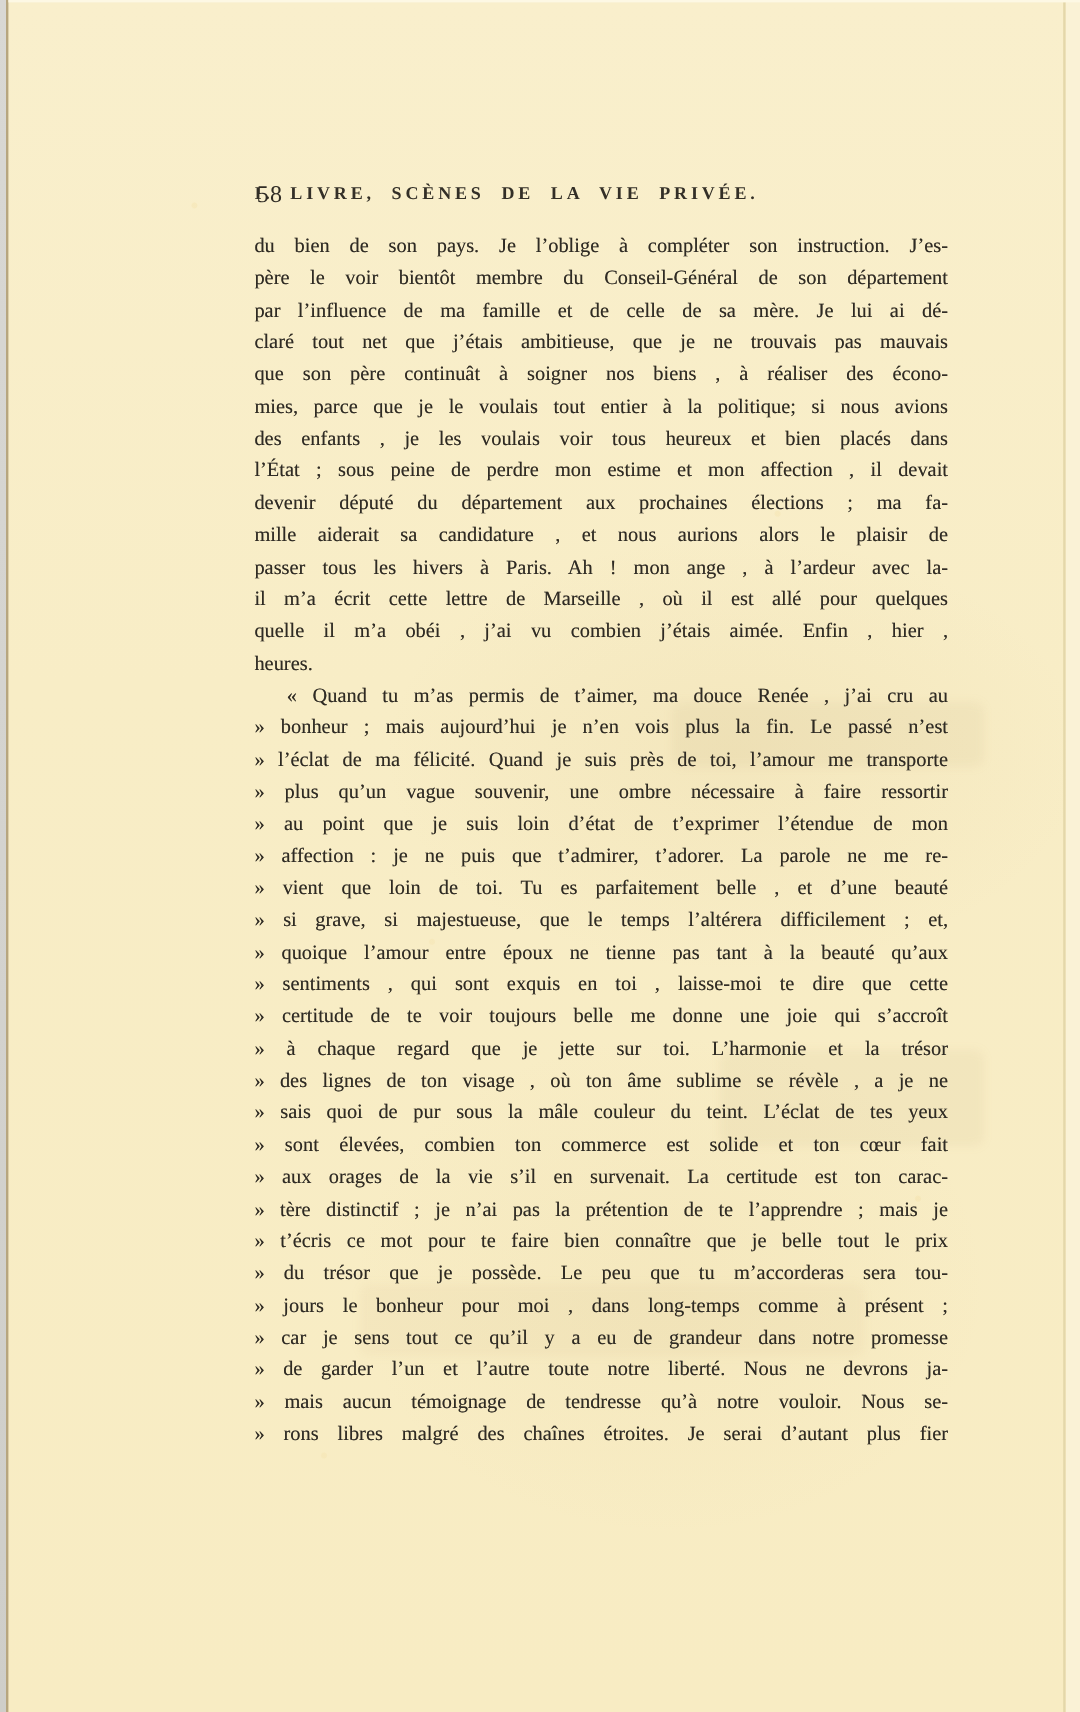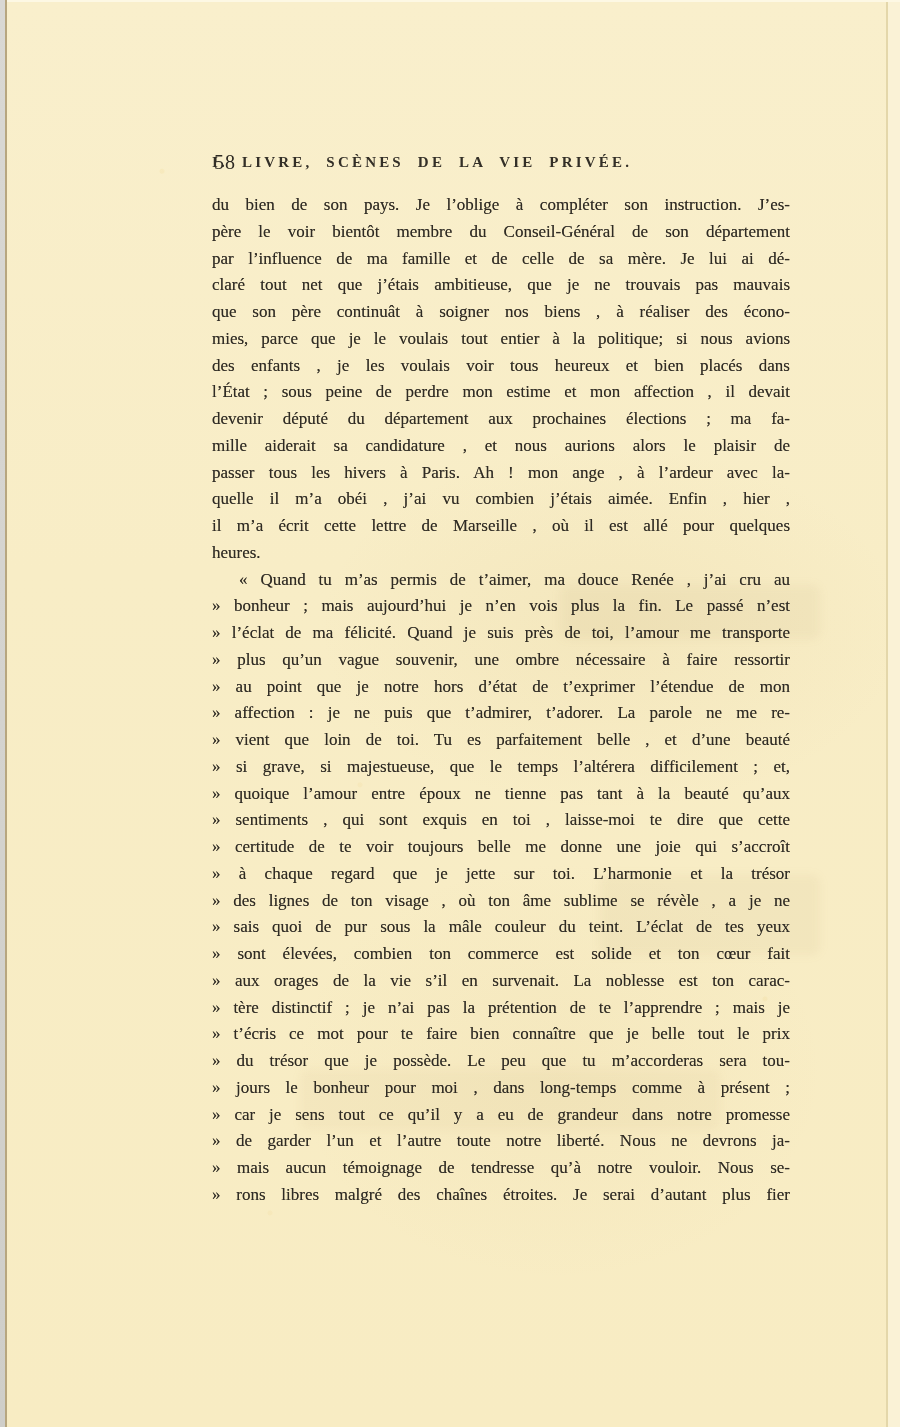--- a/index.html
+++ b/index.html
@@ -125,41 +125,41 @@
           <span class="line">père le voir bientôt membre du Conseil-Général de son département</span>
           <span class="line">par l’influence de ma famille et de celle de sa mère. Je lui ai dé-</span>
           <span class="line">claré tout net que j’étais ambitieuse, que je ne trouvais pas mauvais</span>
           <span class="line">que son père continuât à soigner nos biens , à réaliser des écono-</span>
           <span class="line">mies, parce que je le voulais tout entier à la politique; si nous avions</span>
           <span class="line">des enfants , je les voulais voir tous heureux et bien placés dans</span>
           <span class="line">l’État ; sous peine de perdre mon estime et mon affection , il devait</span>
           <span class="line">devenir député du département aux prochaines élections ; ma fa-</span>
           <span class="line">mille aiderait sa candidature , et nous aurions alors le plaisir de</span>
           <span class="line">passer tous les hivers à Paris. Ah ! mon ange , à l’ardeur avec la-</span>
+          <span class="line">il m’a écrit cette lettre de Marseille , où il est allé pour quelques</span>
           <span class="line">quelle il m’a obéi , j’ai vu combien j’étais aimée. Enfin , hier ,</span>
-          <span class="line">il m’a écrit cette lettre de Marseille , où il est allé pour quelques</span>
           <span class="line">heures.</span>
         </div>
       <div class="para letter">
           <span class="line">« Quand tu m’as permis de t’aimer, ma douce Renée , j’ai cru au</span>
           <span class="line">» bonheur ; mais aujourd’hui je n’en vois plus la fin. Le passé n’est</span>
           <span class="line">» l’éclat de ma félicité. Quand je suis près de toi, l’amour me transporte</span>
           <span class="line">» plus qu’un vague souvenir, une ombre nécessaire à faire ressortir</span>
-          <span class="line">» au point que je notre hors d’état de t’exprimer l’étendue de mon</span>
+          <span class="line">» au point que je suis loin d’état de t’exprimer l’étendue de mon</span>
           <span class="line">» affection : je ne puis que t’admirer, t’adorer. La parole ne me re-</span>
           <span class="line">» vient que loin de toi. Tu es parfaitement belle , et d’une beauté</span>
           <span class="line">» si grave, si majestueuse, que le temps l’altérera difficilement ; et,</span>
           <span class="line">» quoique l’amour entre époux ne tienne pas tant à la beauté qu’aux</span>
           <span class="line">» sentiments , qui sont exquis en toi , laisse-moi te dire que cette</span>
           <span class="line">» certitude de te voir toujours belle me donne une joie qui s’accroît</span>
           <span class="line">» à chaque regard que je jette sur toi. L’harmonie et la trésor</span>
           <span class="line">» des lignes de ton visage , où ton âme sublime se révèle , a je ne</span>
           <span class="line">» sais quoi de pur sous la mâle couleur du teint. L’éclat de tes yeux</span>
           <span class="line">» sont élevées, combien ton commerce est solide et ton cœur fait</span>
-          <span class="line">» aux orages de la vie s’il en survenait. La noblesse est ton carac-</span>
+          <span class="line">» aux orages de la vie s’il en survenait. La certitude est ton carac-</span>
           <span class="line">» tère distinctif ; je n’ai pas la prétention de te l’apprendre ; mais je</span>
           <span class="line">» t’écris ce mot pour te faire bien connaître que je belle tout le prix</span>
           <span class="line">» du trésor que je possède. Le peu que tu m’accorderas sera tou-</span>
           <span class="line">» jours le bonheur pour moi , dans long-temps comme à présent ;</span>
           <span class="line">» car je sens tout ce qu’il y a eu de grandeur dans notre promesse</span>
           <span class="line">» de garder l’un et l’autre toute notre liberté. Nous ne devrons ja-</span>
           <span class="line">» mais aucun témoignage de tendresse qu’à notre vouloir. Nous se-</span>
           <span class="line">» rons libres malgré des chaînes étroites. Je serai d’autant plus fier</span>
         </div>
     </div>

